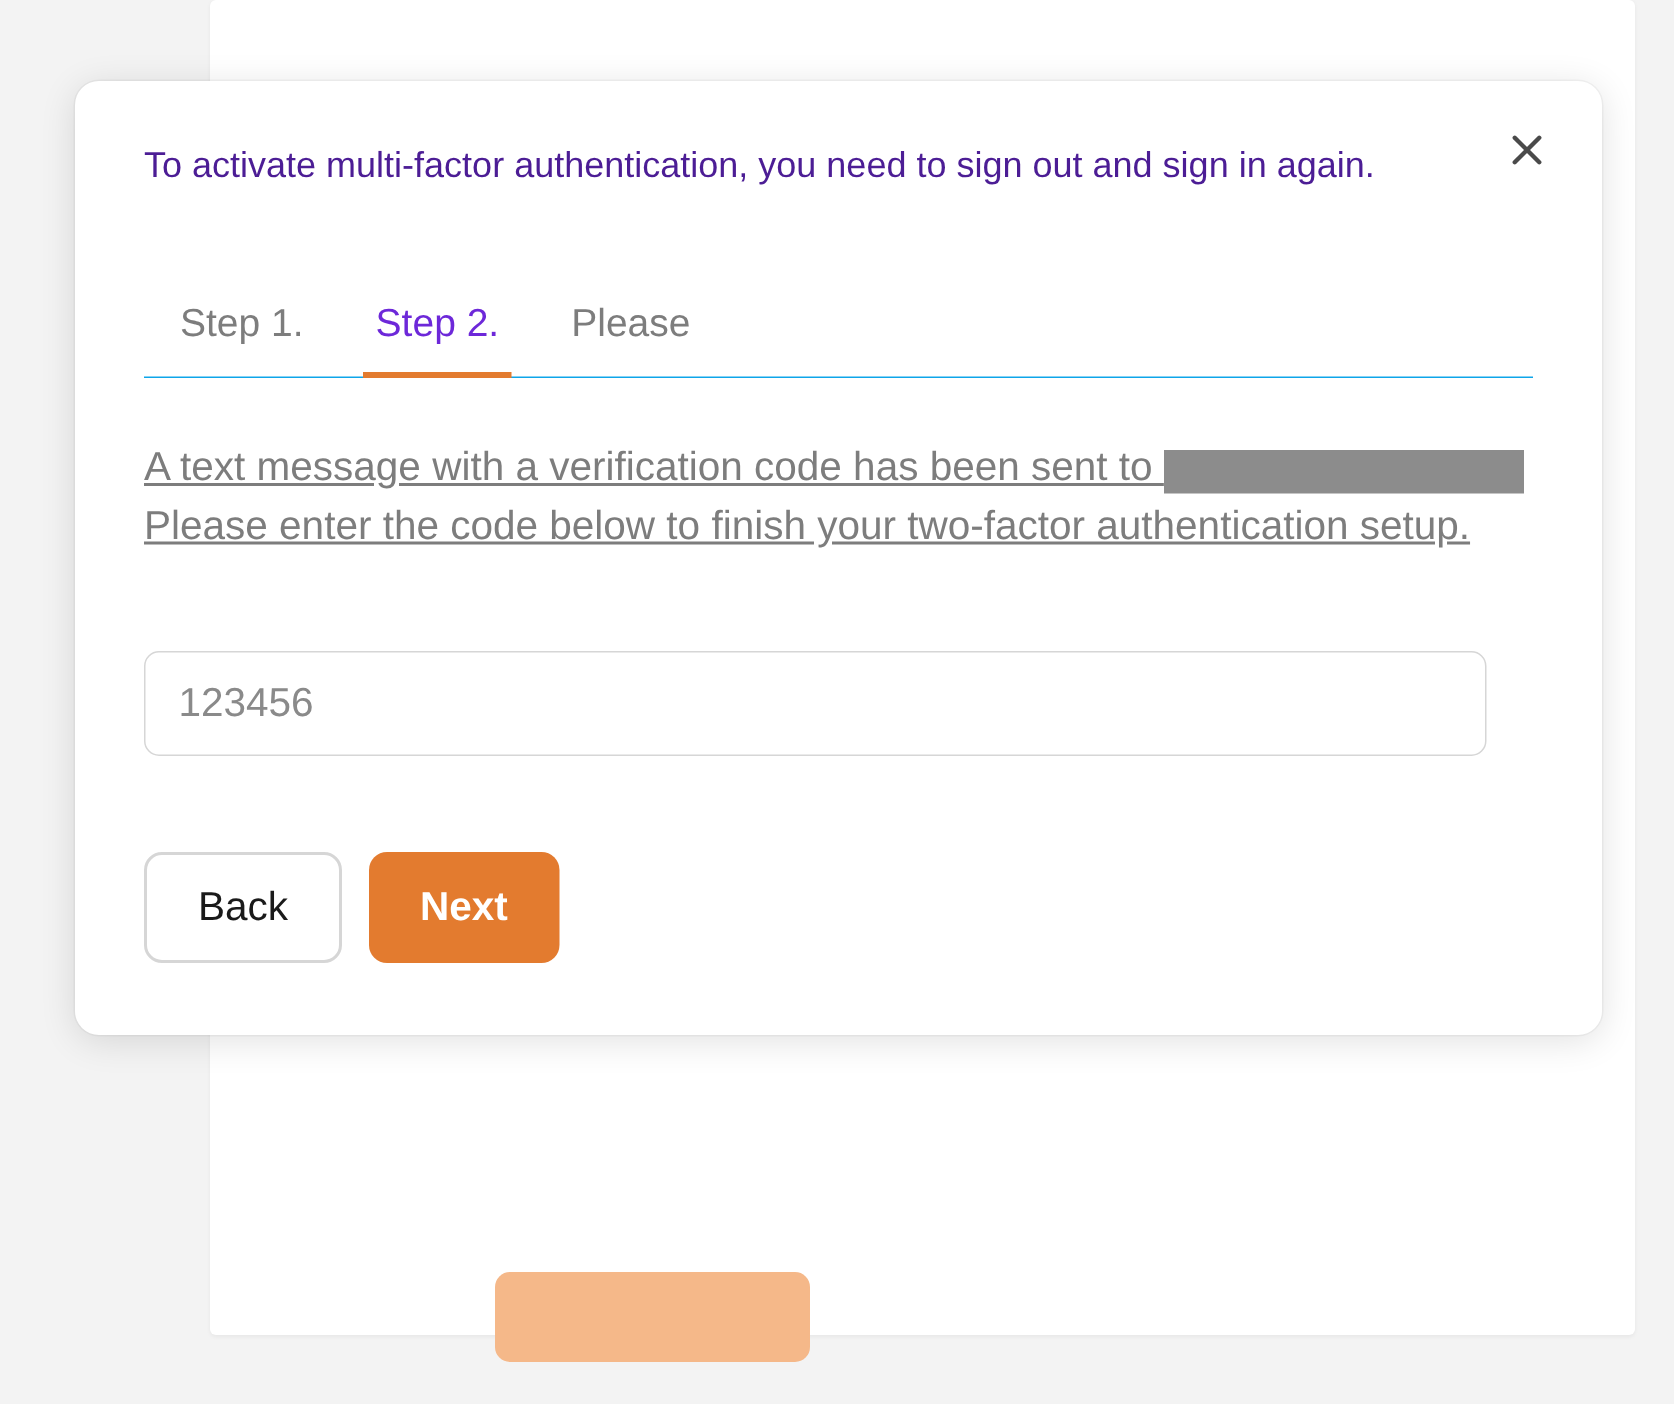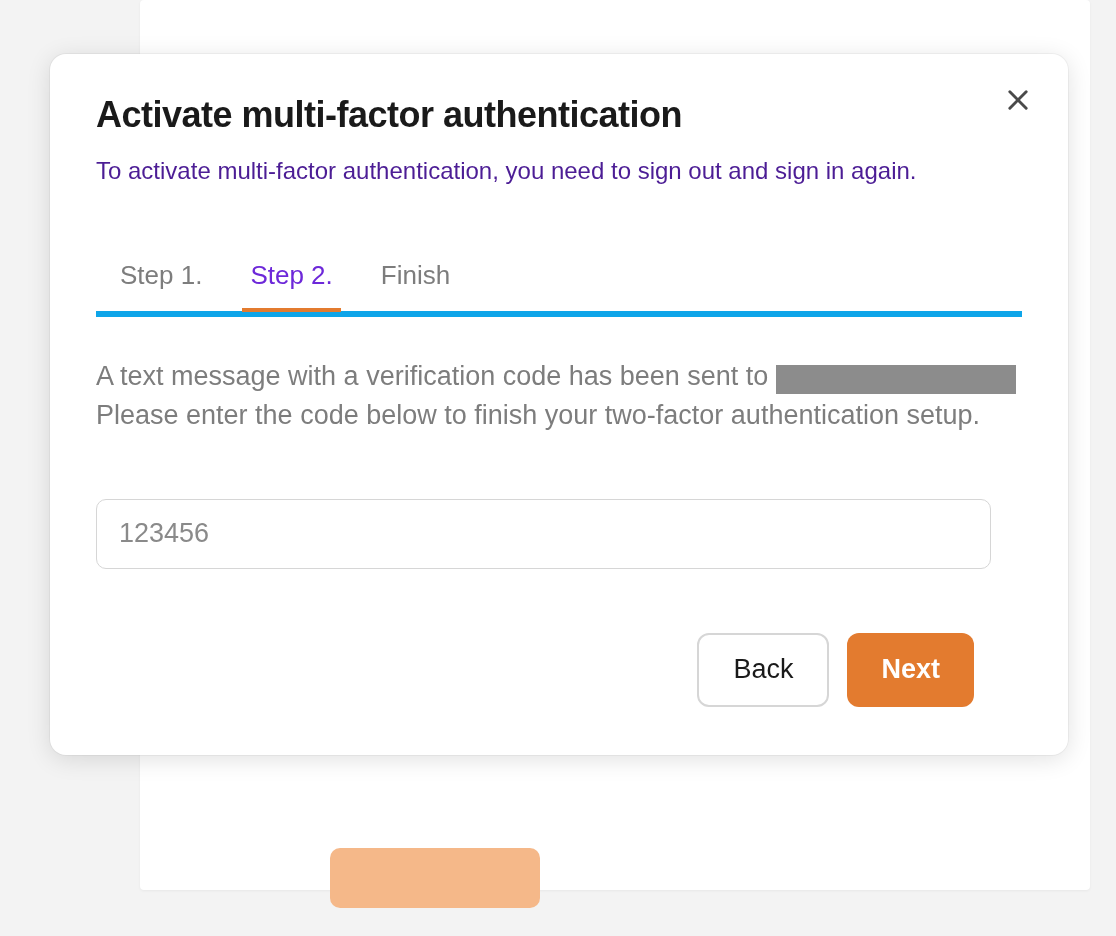--- a/index.html
+++ b/index.html
@@ -66,21 +66,21 @@
     .modal-subtitle {
       font-size: 24px;
       font-weight: 400;
       color: #4c1d95;
       line-height: 1.4;
       margin-bottom: 72px;
     }
     .tabs {
       display: flex;
       gap: 48px;
-      border-bottom: 6px solid #0ea5e9;
+      border-bottom: 1px solid #0ea5e9;
       padding-left: 24px;
     }
     .tab {
       font-size: 26px;
       font-weight: 500;
       color: #7d7d7d;
       padding-bottom: 20px;
       cursor: pointer;
       position: relative;
     }
@@ -95,20 +95,21 @@
       bottom: -1px;
       height: 4px;
       background: #e37b2f;
     }
     .body-text {
       font-size: 27px;
       color: #7d7d7d;
       line-height: 1.45;
       margin-top: 40px;
       margin-bottom: 64px;
+      text-decoration: underline;
     }
     .redacted {
       display: inline-block;
       background: #8c8c8c;
       width: 240px;
       height: 29px;
       vertical-align: text-top;
       margin-top: 4px;
     }
     .field-label {
@@ -127,21 +128,21 @@
       color: #000000;
       padding: 0 22px;
       outline: none;
       font-family: inherit;
     }
     .text-input::placeholder {
       color: #8a8a8a;
     }
     .button-row {
       display: flex;
-      justify-content: flex-end;
+      justify-content: flex-start;
       gap: 18px;
       margin-top: 64px;
       padding-right: 48px;
     }
     .btn {
       height: 74px;
       border-radius: 12px;
       font-size: 27px;
       font-weight: 500;
       cursor: pointer;
@@ -167,27 +168,26 @@
 <div class="backdrop-shape-2"></div>
 
 <div class="modal">
   <div class="modal-close">
     <svg viewBox="0 0 24 24" fill="none" stroke="currentColor" stroke-width="2.5" stroke-linecap="round">
       <line x1="5" y1="5" x2="19" y2="19"></line>
       <line x1="19" y1="5" x2="5" y2="19"></line>
     </svg>
   </div>
 
-  <h1 class="modal-title">Activate multi-factor authentication</h1>
   <p class="modal-subtitle">To activate multi-factor authentication, you need to sign out and sign in again.</p>
 
   <div class="tabs">
     <div class="tab">Step 1.</div>
     <div class="tab active">Step 2.</div>
-    <div class="tab">Finish</div>
+    <div class="tab">Please</div>
   </div>
 
   <p class="body-text">
     <span>A text message with a verification code has been sent to </span><span class="redacted"></span><span>Please enter the code below to finish your two-factor authentication setup.</span>
   </p>
 
   <input class="text-input" type="text" placeholder="123456" style="">
 
   <div class="button-row">
     <button class="btn btn-secondary">Back</button>

